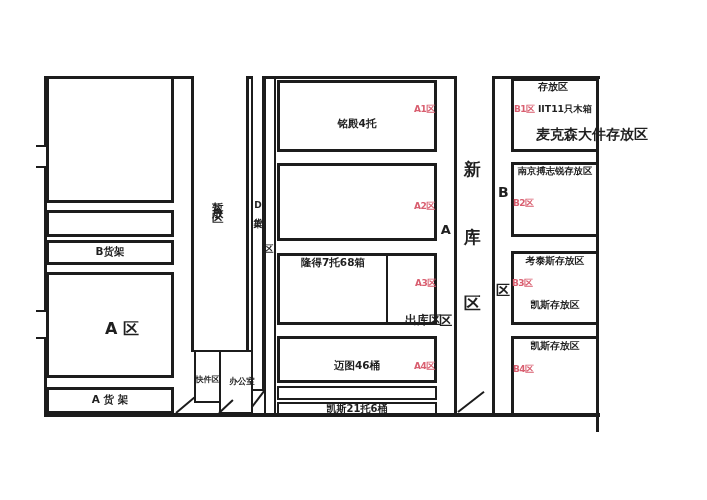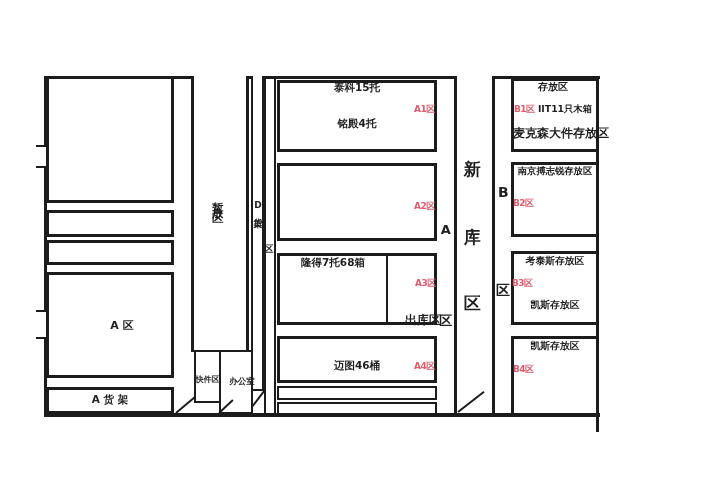--- a/index.html
+++ b/index.html
@@ -63,49 +63,50 @@
   <div class="box" style="left:511px;top:78px;width:88px;height:74px"></div>
   <div class="box" style="left:511px;top:162px;width:88px;height:75px"></div>
   <div class="box" style="left:511px;top:251px;width:88px;height:74px"></div>
   <div class="box" style="left:511px;top:336px;width:88px;height:80px"></div>
 
   <div class="diag" style="left:176px;top:412px;width:24px;transform:rotate(-40deg)"></div>
   <div class="diag" style="left:219px;top:412px;width:19px;transform:rotate(-43deg)"></div>
   <div class="diag" style="left:252px;top:406px;width:20px;transform:rotate(-53deg)"></div>
   <div class="diag" style="left:458px;top:411px;width:33px;transform:rotate(-38deg)"></div>
 
-  <div class="lbl ctr" style="left:46px;top:320px;width:152px;font-size:11px">A 区</div>
+  <div class="lbl ctr" style="left:46px;top:246px;width:128px">B货架</div>
+  <div class="lbl ctr" style="left:46px;top:320px;width:152px;font-size:16px">A 区</div>
   <div class="lbl ctr" style="left:46px;top:394px;width:128px">A 货 架</div>
 
   <div class="lbl vtext" style="left:211px;top:193px;font-size:11.5px;letter-spacing:5px">暂放区</div>
   <div class="lbl ctr" style="left:194px;top:376px;width:27px;font-size:8px">快件区</div>
   <div class="lbl ctr" style="left:219px;top:377px;width:46px;font-size:8.5px">办公室</div>
   <div class="lbl vtext" style="left:252px;top:200px;font-size:9px;letter-spacing:1px">D货架</div>
   <div class="lbl" style="left:264px;top:244px;font-size:9.5px">区</div>
 
-  <div class="lbl ctr" style="left:277px;top:82px;width:160px">泰科15托</div>
   <div class="lbl ctr" style="left:277px;top:118px;width:160px">铭殿4托</div>
   <div class="lbl red" style="left:414px;top:105px">A1区</div>
   <div class="lbl red" style="left:414px;top:202px">A2区</div>
   <div class="lbl ctr" style="left:277px;top:257px;width:112px">隆得7托68箱</div>
   <div class="lbl red" style="left:415px;top:279px">A3区</div>
   <div class="lbl" style="left:405px;top:314px;font-size:12px">出库区</div>
   <div class="lbl ctr" style="left:277px;top:360px;width:160px">迈图46桶</div>
   <div class="lbl red" style="left:414px;top:362px">A4区</div>
+  <div class="lbl ctr" style="left:277px;top:403px;width:160px;font-size:10px">凯斯21托6桶</div>
 
   <div class="lbl vtext" style="left:438px;top:222px;font-size:13px;letter-spacing:67px">A区</div>
   <div class="lbl vtext" style="left:463px;top:146px;font-size:17px;letter-spacing:68px;font-weight:700">新库区</div>
   <div class="lbl vtext" style="left:495px;top:184px;font-size:14px;letter-spacing:72px">B区</div>
 
   <div class="lbl ctr" style="left:511px;top:81px;width:84px;font-size:10px">存放区</div>
   <div class="lbl" style="left:514px;top:104px;font-size:9.3px">
     <span class="red">B1区</span>
     <span>IIT11只木箱</span>
   </div>
-  <div class="lbl ctr" style="left:511px;top:127px;width:100px;font-size:12px">麦克森大件存放区</div>
+  <div class="lbl ctr" style="left:536px;top:127px;width:100px;font-size:14px">麦克森大件存放区</div>
 
   <div class="lbl ctr" style="left:511px;top:166px;width:88px;font-size:9.3px">南京搏志锐存放区</div>
   <div class="lbl red" style="left:513px;top:199px">B2区</div>
 
   <div class="lbl ctr" style="left:511px;top:256px;width:88px;font-size:9.8px">考泰斯存放区</div>
   <div class="lbl red" style="left:512px;top:279px">B3区</div>
   <div class="lbl ctr" style="left:511px;top:300px;width:88px;font-size:9.8px">凯斯存放区</div>
 
   <div class="lbl ctr" style="left:511px;top:341px;width:88px;font-size:9.8px">凯斯存放区</div>
   <div class="lbl red" style="left:513px;top:365px">B4区</div>

